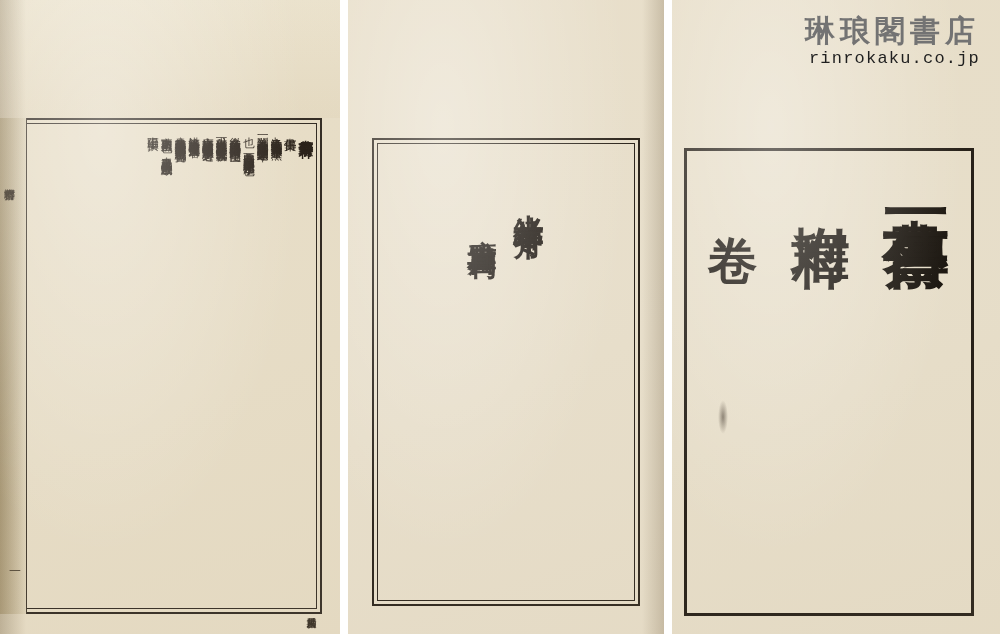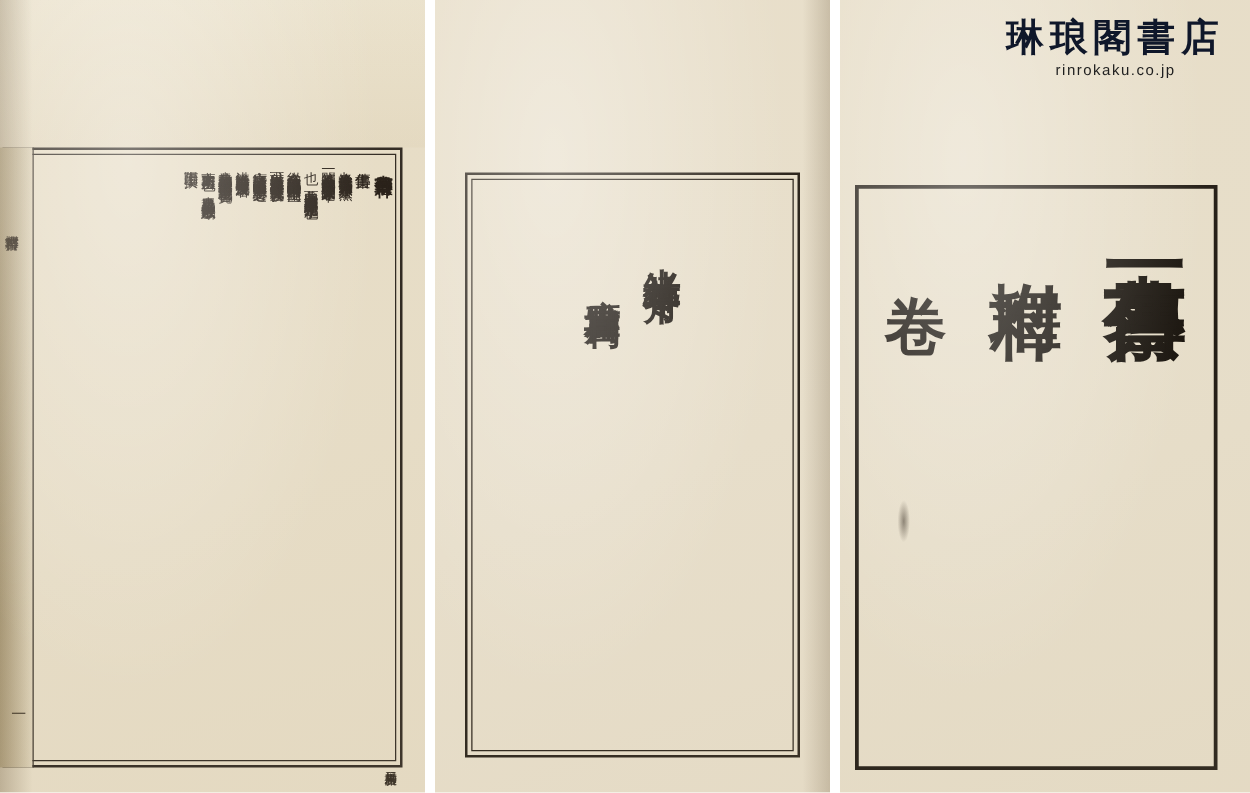--- a/index.html
+++ b/index.html
@@ -252,30 +252,29 @@
     top: 14px;
     right: 20px;
     text-align: right;
     z-index: 5;
   }
   .shop-name {
     font-family: "DejaVu Serif", serif;
     font-size: 30px;
     font-weight: bold;
     letter-spacing: 5px;
-    color: #0f172a;
+    color: #737373;
     line-height: 1.1;
   }
   .shop-url {
-    font-family: Liberation Sans, sans-serif;
-    font-size: 12px;
+    font-family: Liberation Mono, monospace;
+    font-size: 17px;
     letter-spacing: 1.2px;
     color: #1f1f1f;
     margin-top: 2px;
-    text-align: center;
   }
 
   
   .smudge {
     position: absolute;
     left: 46px;
     top: 400px;
     width: 10px;
     height: 34px;
     background: radial-gradient(ellipse at center, rgba(40,30,20,0.55), rgba(40,30,20,0) 70%);

